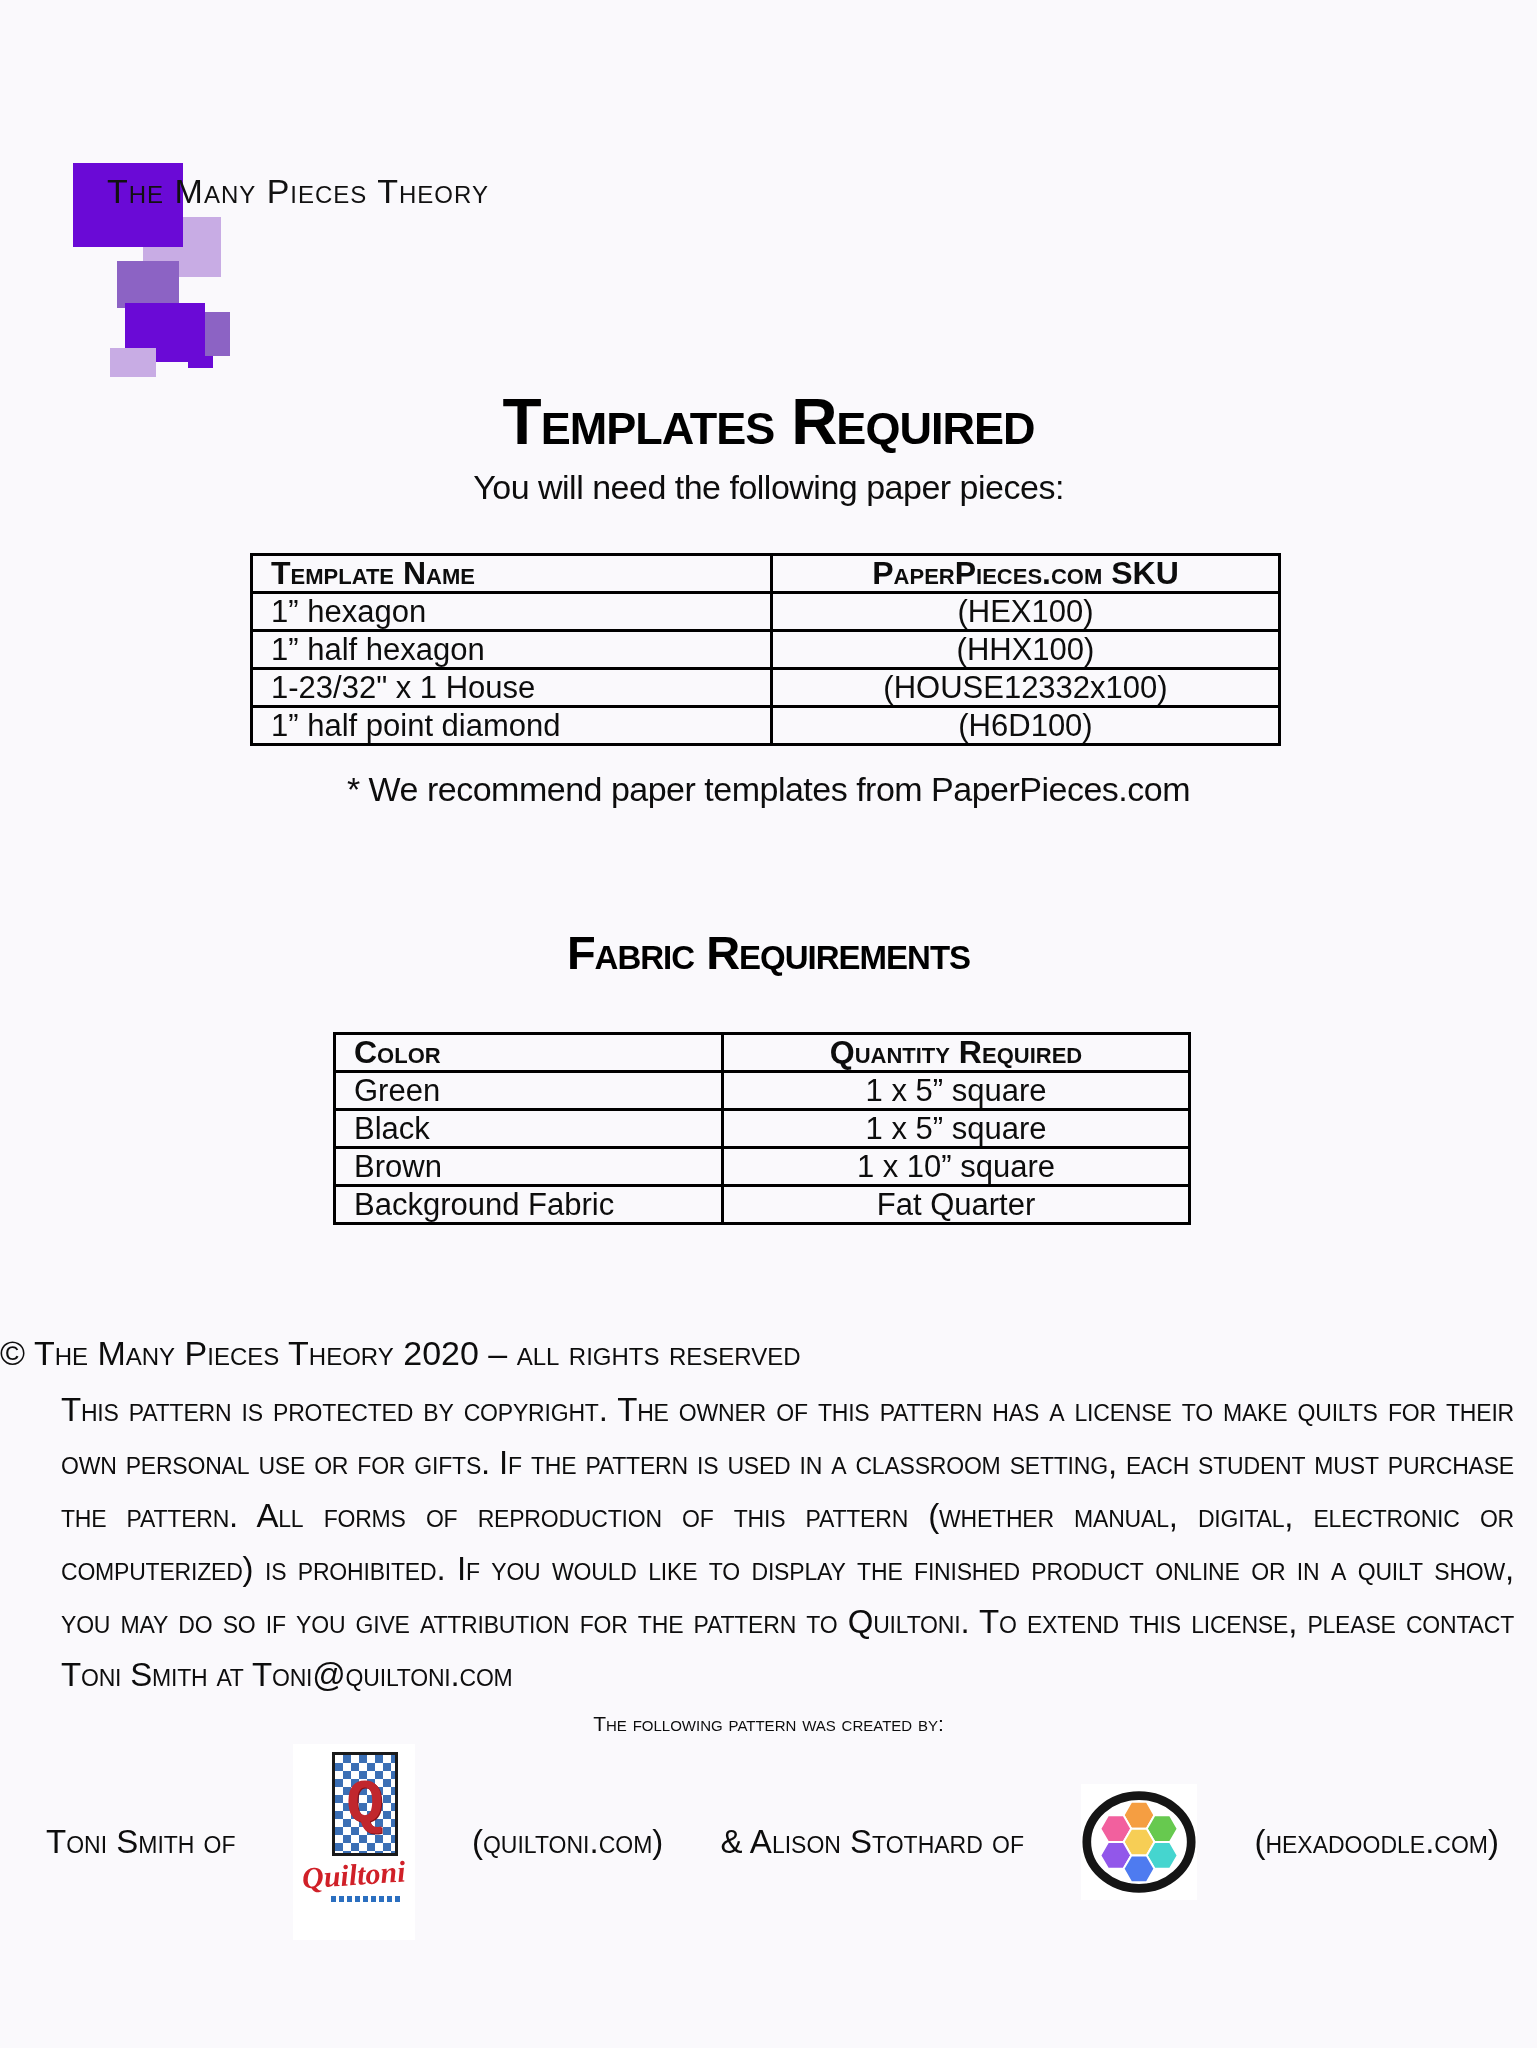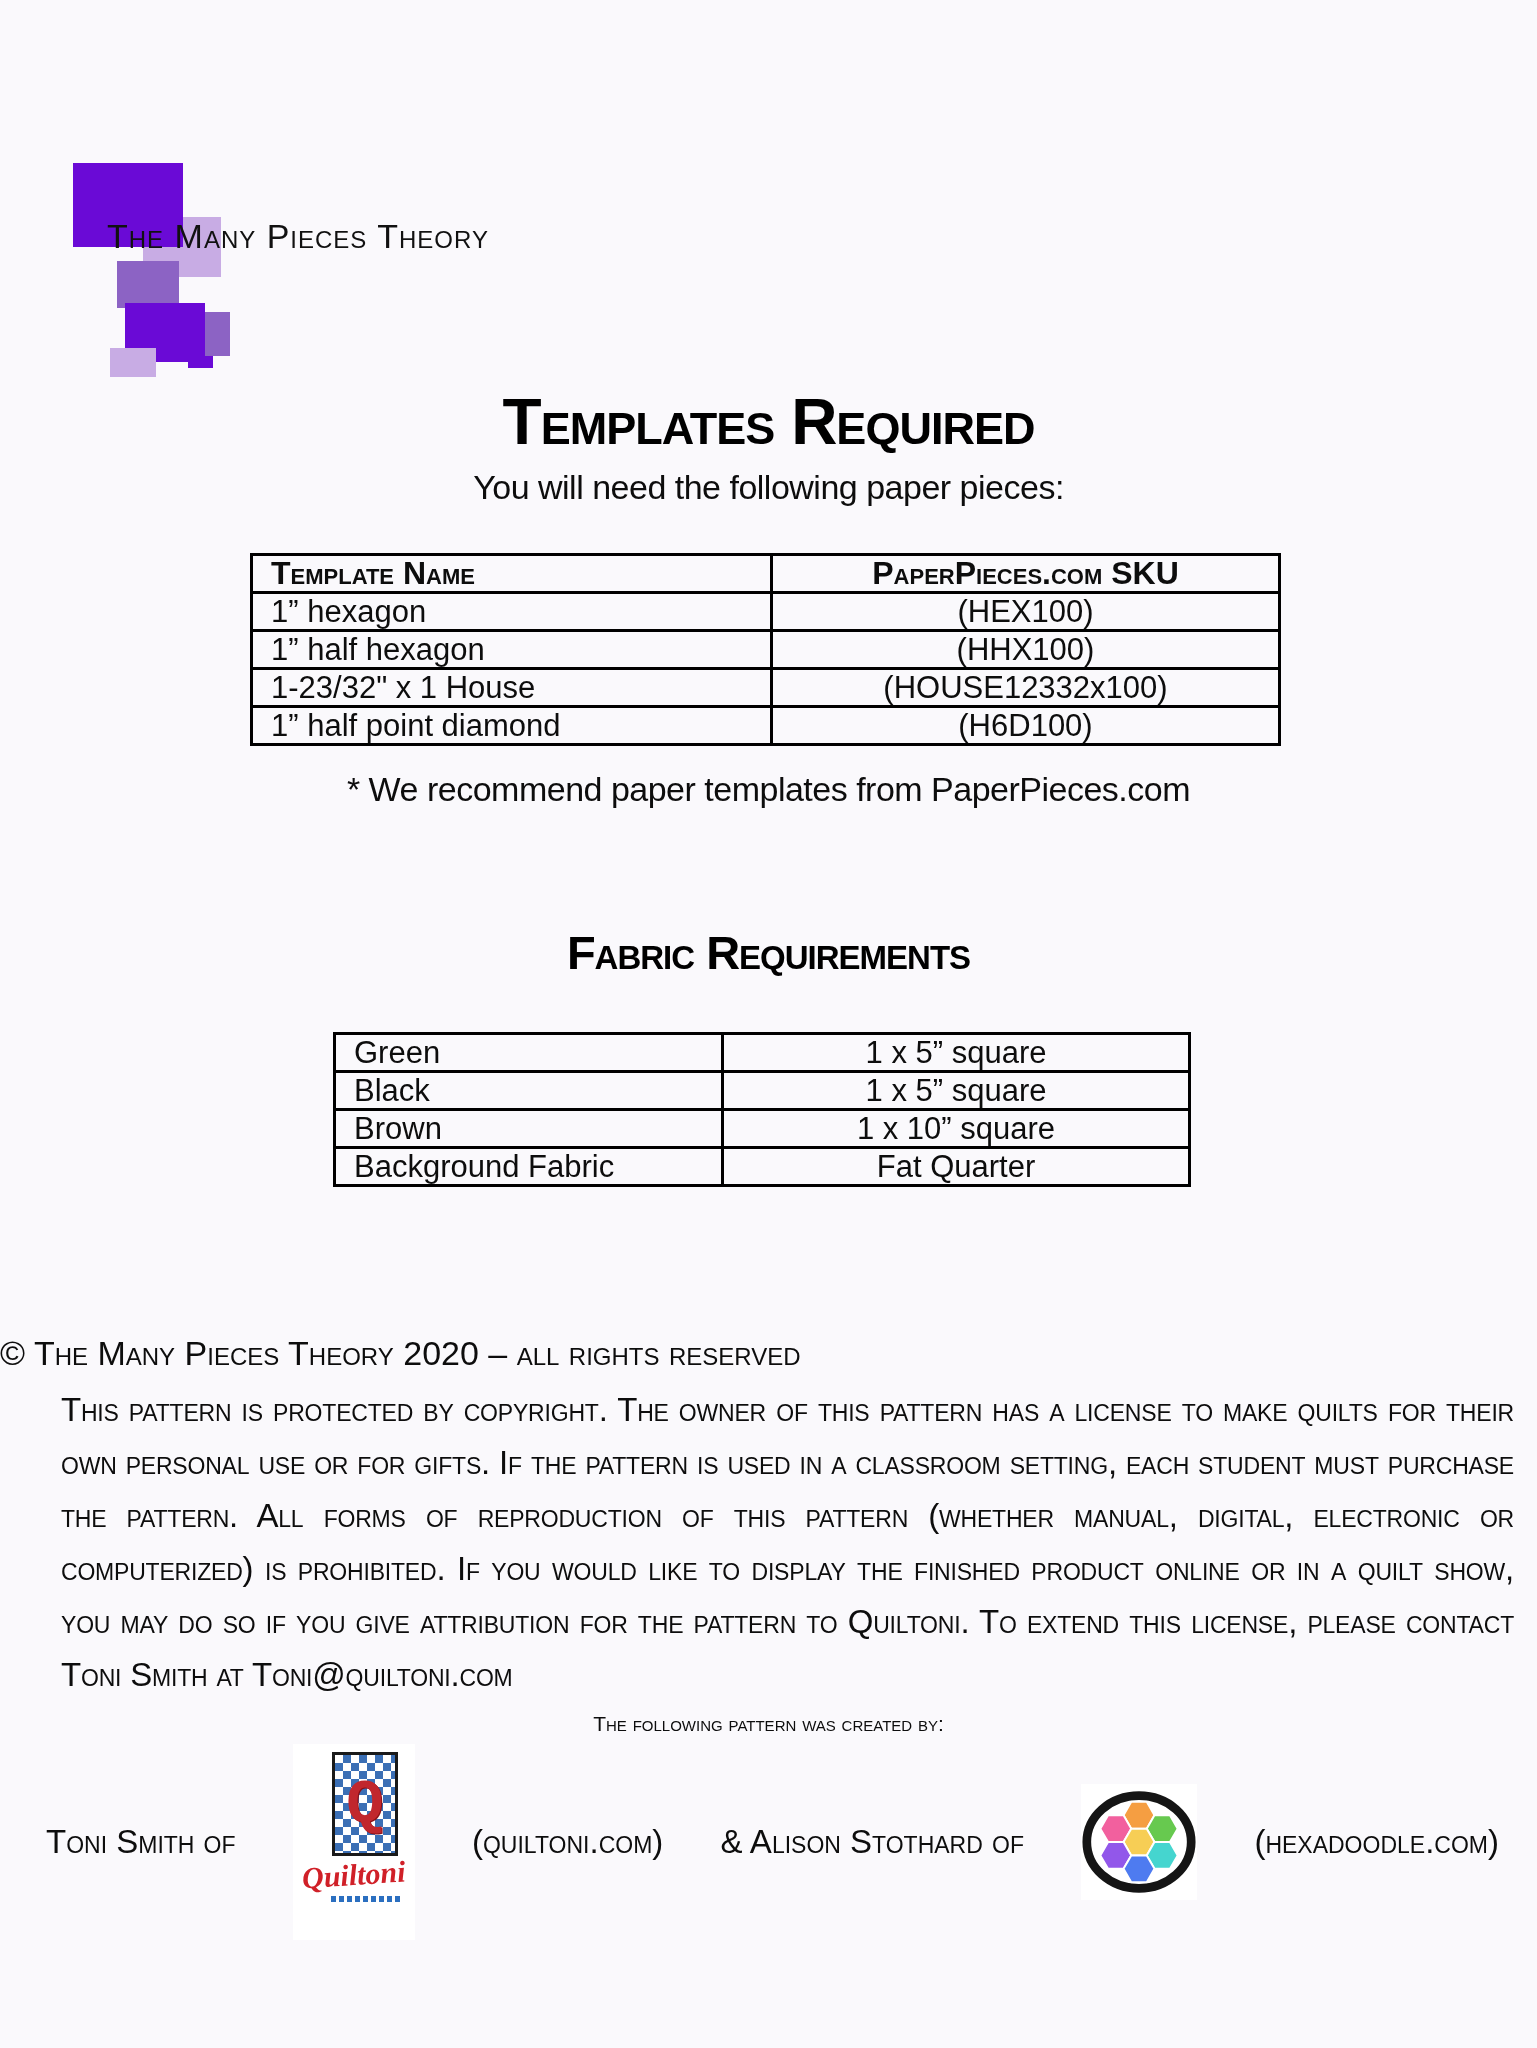--- a/index.html
+++ b/index.html
@@ -19,21 +19,21 @@
   .logo-sq { position:absolute; }
   .sq1 { left:73px;  top:163px; width:110px; height:84px; background:#6A0AD6; z-index:3; }
   .sq2 { left:143px; top:217px; width:78px;  height:60px; background:#C8ACE4; z-index:1; }
   .sq3 { left:117px; top:261px; width:62px;  height:47px; background:#8C63C4; z-index:2; }
   .sq4 { left:125px; top:303px; width:80px;  height:59px; background:#6A0AD6; z-index:3; }
   .sq5 { left:184px; top:312px; width:46px;  height:44px; background:#8C63C4; z-index:2; }
   .sq6 { left:110px; top:348px; width:46px;  height:29px; background:#C8ACE4; z-index:4; }
   .sq7 { left:188px; top:352px; width:25px;  height:16px; background:#6A0AD6; z-index:1; }
   .brand-text {
     position:absolute; left:107px; top:172px; z-index:5;
-    font-size:34px; letter-spacing:1px; color:#111;margin-top:45px;
+    font-size:34px; letter-spacing:1px; color:#111;
   }
 
   
   .h1 {
     position:absolute; top:385px; left:0; width:100%;
     text-align:center; font-size:64px; font-weight:700; letter-spacing:-1px; color:#000;
   }
   .h2 {
     position:absolute; top:925px; left:0; width:100%;
     text-align:center; font-size:47px; font-weight:700; letter-spacing:-1px; color:#000;
@@ -135,20 +135,24 @@
     </tr>
   </tbody>
     </table>
 
   <div class="note-line">* We recommend paper templates from PaperPieces.com</div>
 
   <div class="h2 sc">Fabric Requirements</div>
 
   <table class="fabric-table">
     <tbody>
+        <tr>
+      <th class="col-left sc c1">Color</th>
+      <th class="col-center sc">Quantity Required</th>
+    </tr>
     <tr>
       <td class="col-left c1">Green</td>
       <td class="col-center">1 x 5” square</td>
     </tr>
     <tr>
       <td class="col-left c1">Black</td>
       <td class="col-center">1 x 5” square</td>
     </tr>
     <tr>
       <td class="col-left c1">Brown</td>

